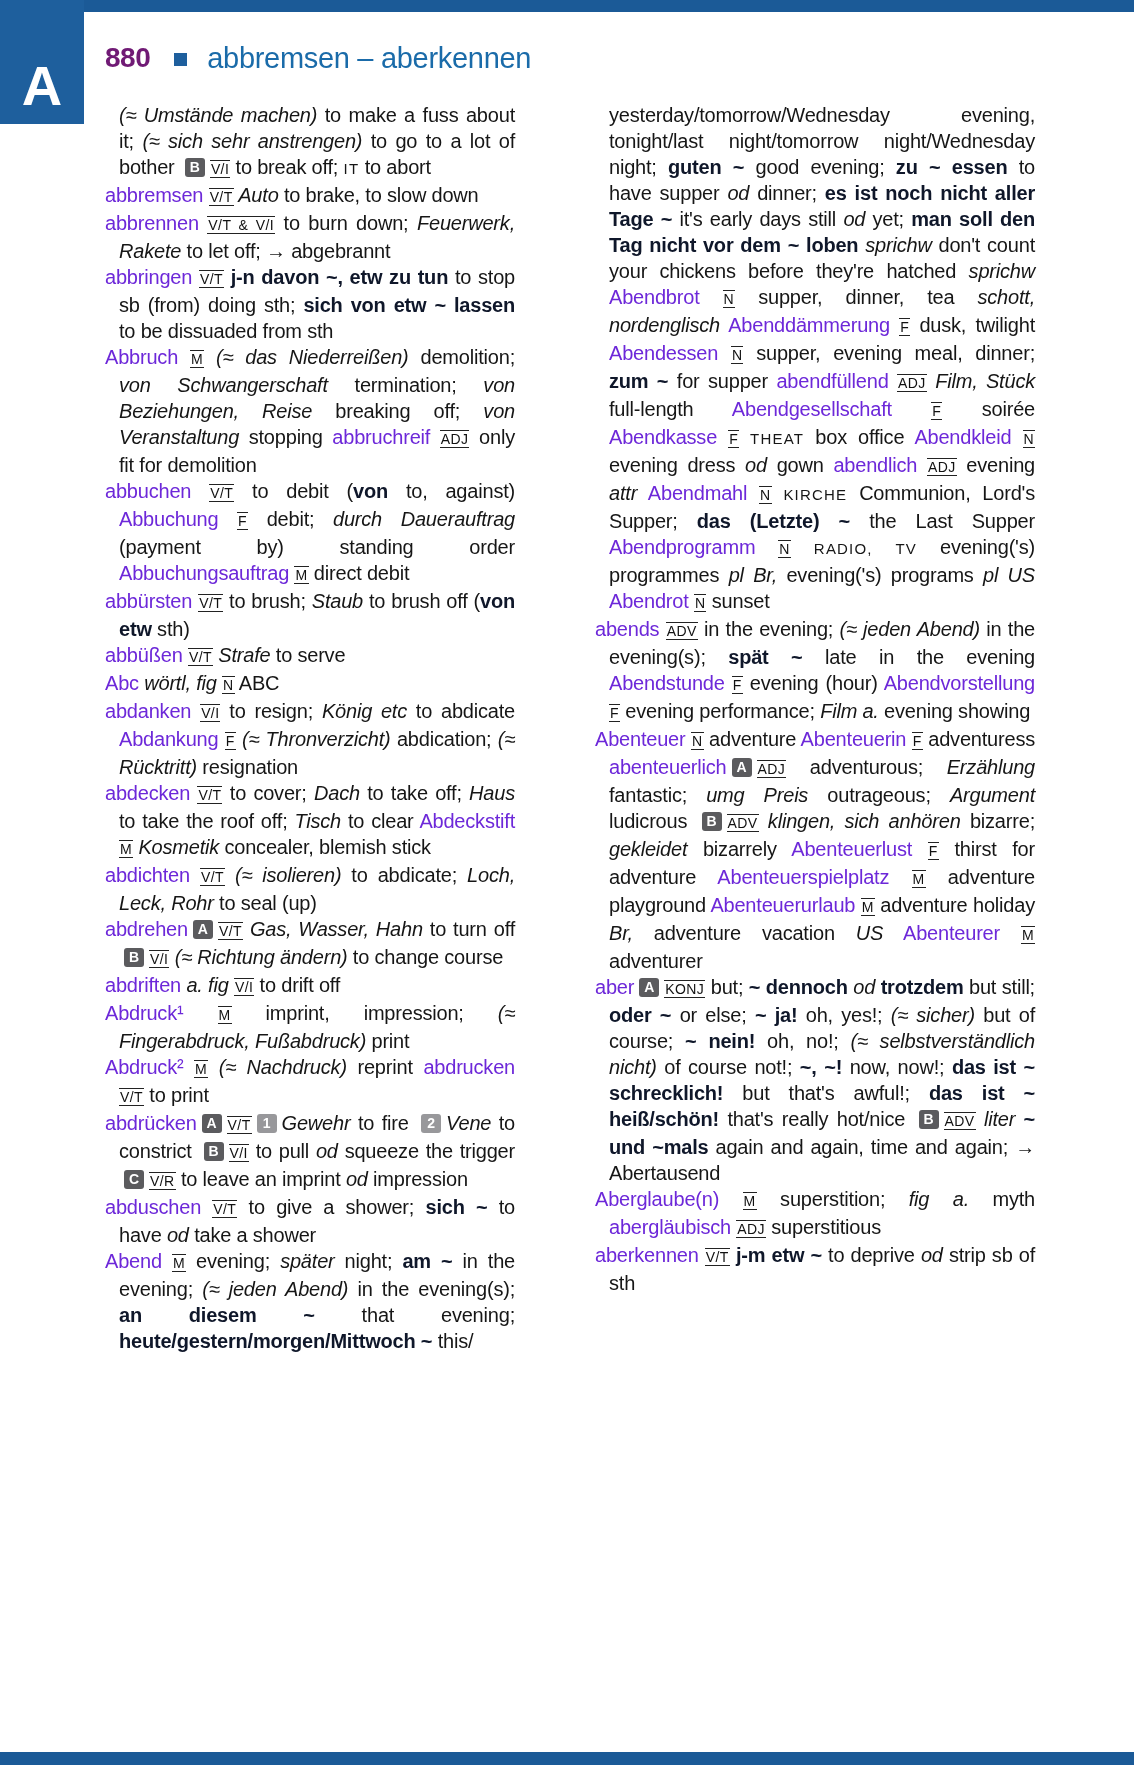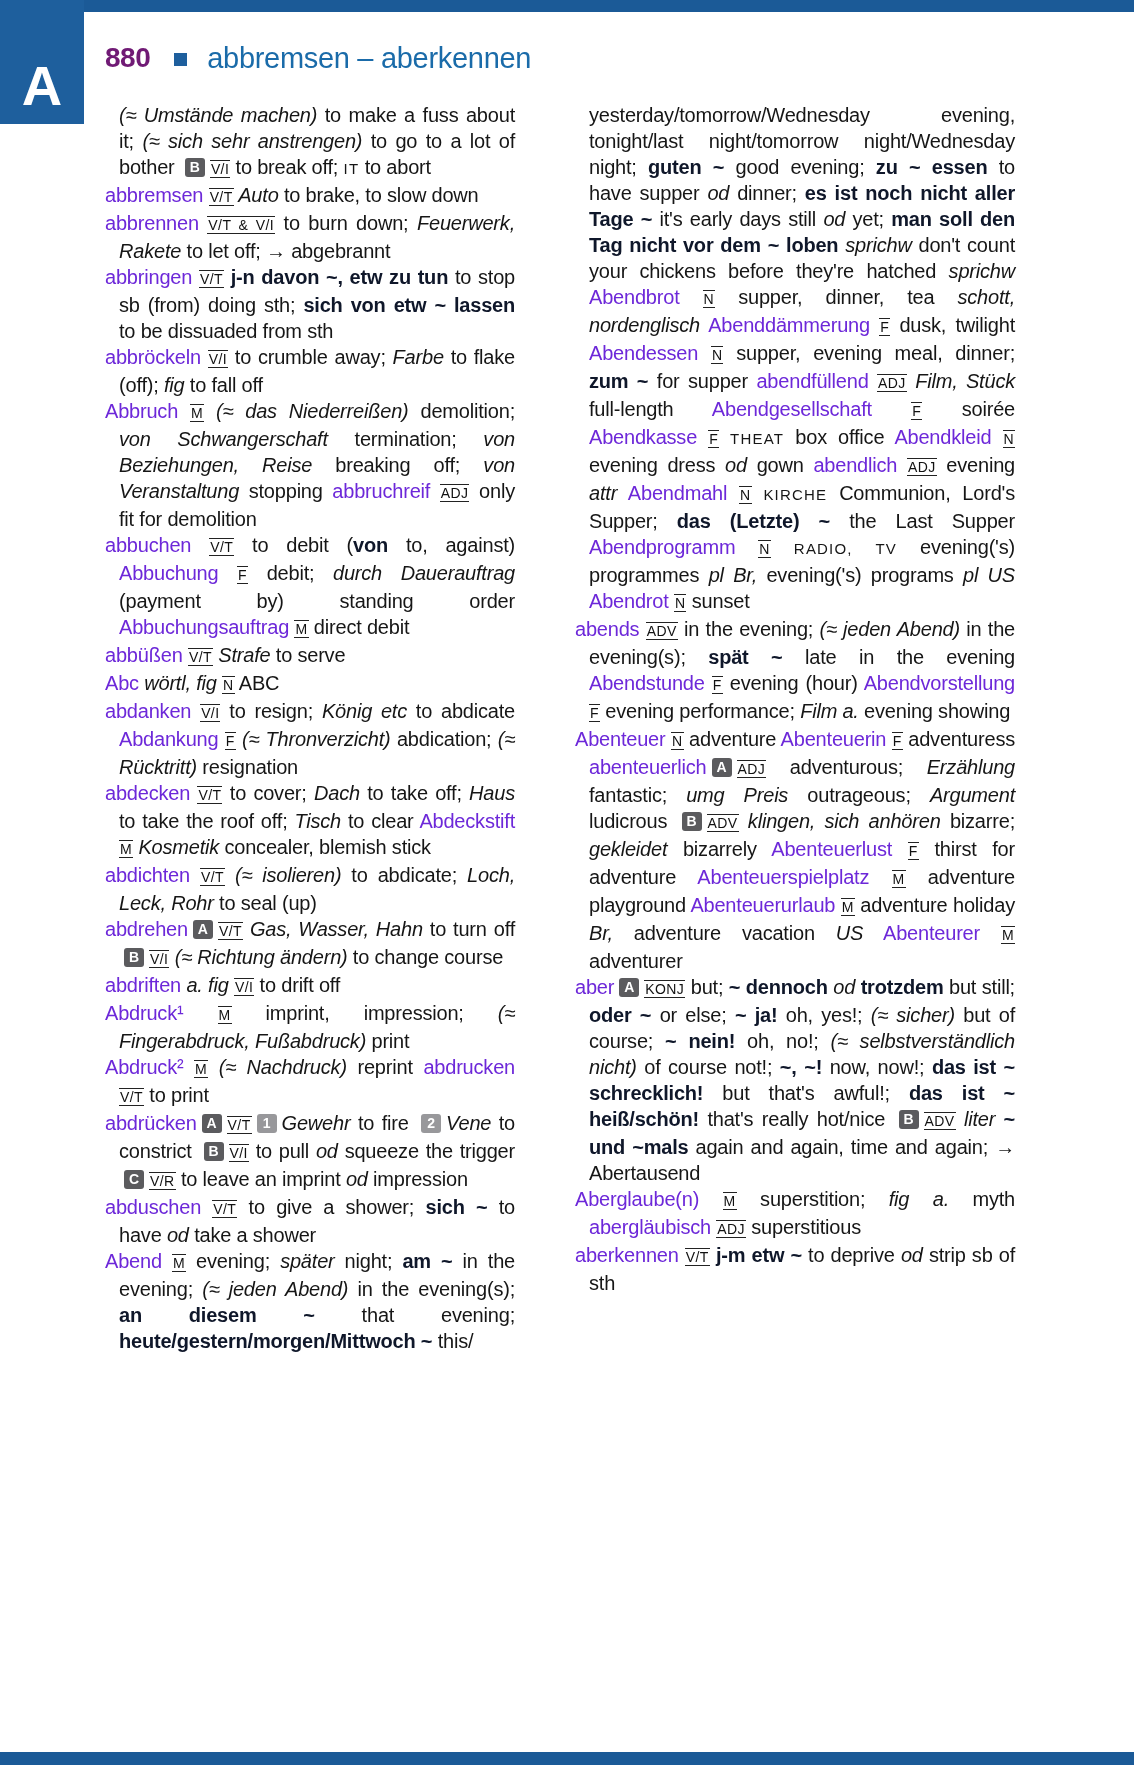--- a/index.html
+++ b/index.html
@@ -39,21 +39,21 @@
     width:13px; height:13px; background:#1e5f9d; margin:2px 20px 0 24px;
   }
   .guide-words {
     font-size:29px; font-weight:400; color:#1a6ba9; letter-spacing:-0.3px;
   }
   .columns {
     position:absolute; left:105px; top:102px; width:935px;
     display:flex;
   }
   .col { text-align:justify; }
-  .col-left  { width:410px; margin-right:60px; }
+  .col-left  { width:410px; margin-right:80px; }
   .col-right { width:440px; }
   p.entry {
     font-size:20px; line-height:26px; letter-spacing:-0.2px;
     padding-left:14px; text-indent:-14px;
     text-align:justify;
   }
   p.entry.cont { text-indent:0; }
   .seg-hw { font-weight:400; color:#6d28d9; }
   .seg-b  { font-weight:700; color:#0f172a; }
   .seg-i  { font-style:italic; }
@@ -87,23 +87,23 @@
   <span class="bullet-sq"></span>
   <span class="guide-words">abbremsen – aberkennen</span>
 </div>
 
 <div class="columns">
   <div class="col col-left">
       <p class="entry cont"><span class="seg-i">(≈ Umstände machen)</span><span class="seg-r"> to make a fuss about it; </span><span class="seg-i">(≈ sich sehr anstrengen)</span><span class="seg-r"> to go to a lot of bother </span><span class="seg-boxa">B</span><span class="seg-tag">V/I</span><span class="seg-r"> to break off; </span><span class="seg-sc">IT</span><span class="seg-r"> to abort</span></p>
       <p class="entry"><span class="seg-hw">abbremsen </span><span class="seg-tag">V/T</span><span class="seg-i"> Auto</span><span class="seg-r"> to brake, to slow down</span></p>
       <p class="entry"><span class="seg-hw">abbrennen </span><span class="seg-tag">V/T &amp; V/I</span><span class="seg-r"> to burn down; </span><span class="seg-i">Feuerwerk, Rakete</span><span class="seg-r"> to let off; → abgebrannt</span></p>
       <p class="entry"><span class="seg-hw">abbringen </span><span class="seg-tag">V/T</span><span class="seg-b"> j-n davon ~, etw zu tun</span><span class="seg-r"> to stop sb (from) doing sth; </span><span class="seg-b">sich von etw ~ lassen</span><span class="seg-r"> to be dissuaded from sth</span></p>
-      <p class="entry"><span class="seg-hw">abbröckeln </span><span class="seg-tag">V/I</span><span class="seg-r"> to crumble away; </span><span class="seg-i">Farbe</span><span class="seg-r"> to flake (off); </span><span class="seg-i">fig</span><span class="seg-r"> to fall off</span></p>
       <p class="entry"><span class="seg-hw">Abbruch </span><span class="seg-tag">M</span><span class="seg-r"> </span><span class="seg-i">(≈ das Niederreißen)</span><span class="seg-r"> demolition; </span><span class="seg-i">von Schwangerschaft</span><span class="seg-r"> termination; </span><span class="seg-i">von Beziehungen, Reise</span><span class="seg-r"> breaking off; </span><span class="seg-i">von Veranstaltung</span><span class="seg-r"> stopping </span><span class="seg-hw">abbruchreif </span><span class="seg-tag">ADJ</span><span class="seg-r"> only fit for demolition</span></p>
       <p class="entry"><span class="seg-hw">abbuchen </span><span class="seg-tag">V/T</span><span class="seg-r"> to debit (</span><span class="seg-b">von</span><span class="seg-r"> to, against) </span><span class="seg-hw">Abbuchung </span><span class="seg-tag">F</span><span class="seg-r"> debit; </span><span class="seg-i">durch Dauerauftrag</span><span class="seg-r"> (payment by) standing order </span><span class="seg-hw">Abbuchungsauftrag </span><span class="seg-tag">M</span><span class="seg-r"> direct debit</span></p>
+      <p class="entry"><span class="seg-hw">abbürsten </span><span class="seg-tag">V/T</span><span class="seg-r"> to brush; </span><span class="seg-i">Staub</span><span class="seg-r"> to brush off (</span><span class="seg-b">von etw</span><span class="seg-r"> sth)</span></p>
       <p class="entry"><span class="seg-hw">abbüßen </span><span class="seg-tag">V/T</span><span class="seg-i"> Strafe</span><span class="seg-r"> to serve</span></p>
       <p class="entry"><span class="seg-hw">Abc </span><span class="seg-i">wörtl, fig </span><span class="seg-tag">N</span><span class="seg-r"> ABC</span></p>
       <p class="entry"><span class="seg-hw">abdanken </span><span class="seg-tag">V/I</span><span class="seg-r"> to resign; </span><span class="seg-i">König etc</span><span class="seg-r"> to abdicate </span><span class="seg-hw">Abdankung </span><span class="seg-tag">F</span><span class="seg-r"> </span><span class="seg-i">(≈ Thronverzicht)</span><span class="seg-r"> abdication; </span><span class="seg-i">(≈ Rücktritt)</span><span class="seg-r"> resignation</span></p>
       <p class="entry"><span class="seg-hw">abdecken </span><span class="seg-tag">V/T</span><span class="seg-r"> to cover; </span><span class="seg-i">Dach</span><span class="seg-r"> to take off; </span><span class="seg-i">Haus</span><span class="seg-r"> to take the roof off; </span><span class="seg-i">Tisch</span><span class="seg-r"> to clear </span><span class="seg-hw">Abdeckstift </span><span class="seg-tag">M</span><span class="seg-i"> Kosmetik</span><span class="seg-r"> concealer, blemish stick</span></p>
       <p class="entry"><span class="seg-hw">abdichten </span><span class="seg-tag">V/T</span><span class="seg-r"> </span><span class="seg-i">(≈ isolieren)</span><span class="seg-r"> to abdicate; </span><span class="seg-i">Loch, Leck, Rohr</span><span class="seg-r"> to seal (up)</span></p>
       <p class="entry"><span class="seg-hw">abdrehen</span><span class="seg-boxa">A</span><span class="seg-tag">V/T</span><span class="seg-i"> Gas, Wasser, Hahn</span><span class="seg-r"> to turn off </span><span class="seg-boxa">B</span><span class="seg-tag">V/I</span><span class="seg-r"> </span><span class="seg-i">(≈ Richtung ändern)</span><span class="seg-r"> to change course</span></p>
       <p class="entry"><span class="seg-hw">abdriften </span><span class="seg-i">a. fig </span><span class="seg-tag">V/I</span><span class="seg-r"> to drift off</span></p>
       <p class="entry"><span class="seg-hw">Abdruck¹ </span><span class="seg-tag">M</span><span class="seg-r"> imprint, impression; </span><span class="seg-i">(≈ Fingerabdruck, Fußabdruck)</span><span class="seg-r"> print</span></p>
       <p class="entry"><span class="seg-hw">Abdruck² </span><span class="seg-tag">M</span><span class="seg-r"> </span><span class="seg-i">(≈ Nachdruck)</span><span class="seg-r"> reprint </span><span class="seg-hw">abdrucken </span><span class="seg-tag">V/T</span><span class="seg-r"> to print</span></p>
       <p class="entry"><span class="seg-hw">abdrücken</span><span class="seg-boxa">A</span><span class="seg-tag">V/T</span><span class="seg-boxn">1</span><span class="seg-i">Gewehr</span><span class="seg-r"> to fire </span><span class="seg-boxn">2</span><span class="seg-i">Vene</span><span class="seg-r"> to constrict </span><span class="seg-boxa">B</span><span class="seg-tag">V/I</span><span class="seg-r"> to pull </span><span class="seg-i">od</span><span class="seg-r"> squeeze the trigger </span><span class="seg-boxa">C</span><span class="seg-tag">V/R</span><span class="seg-r"> to leave an imprint </span><span class="seg-i">od</span><span class="seg-r"> impression</span></p>

